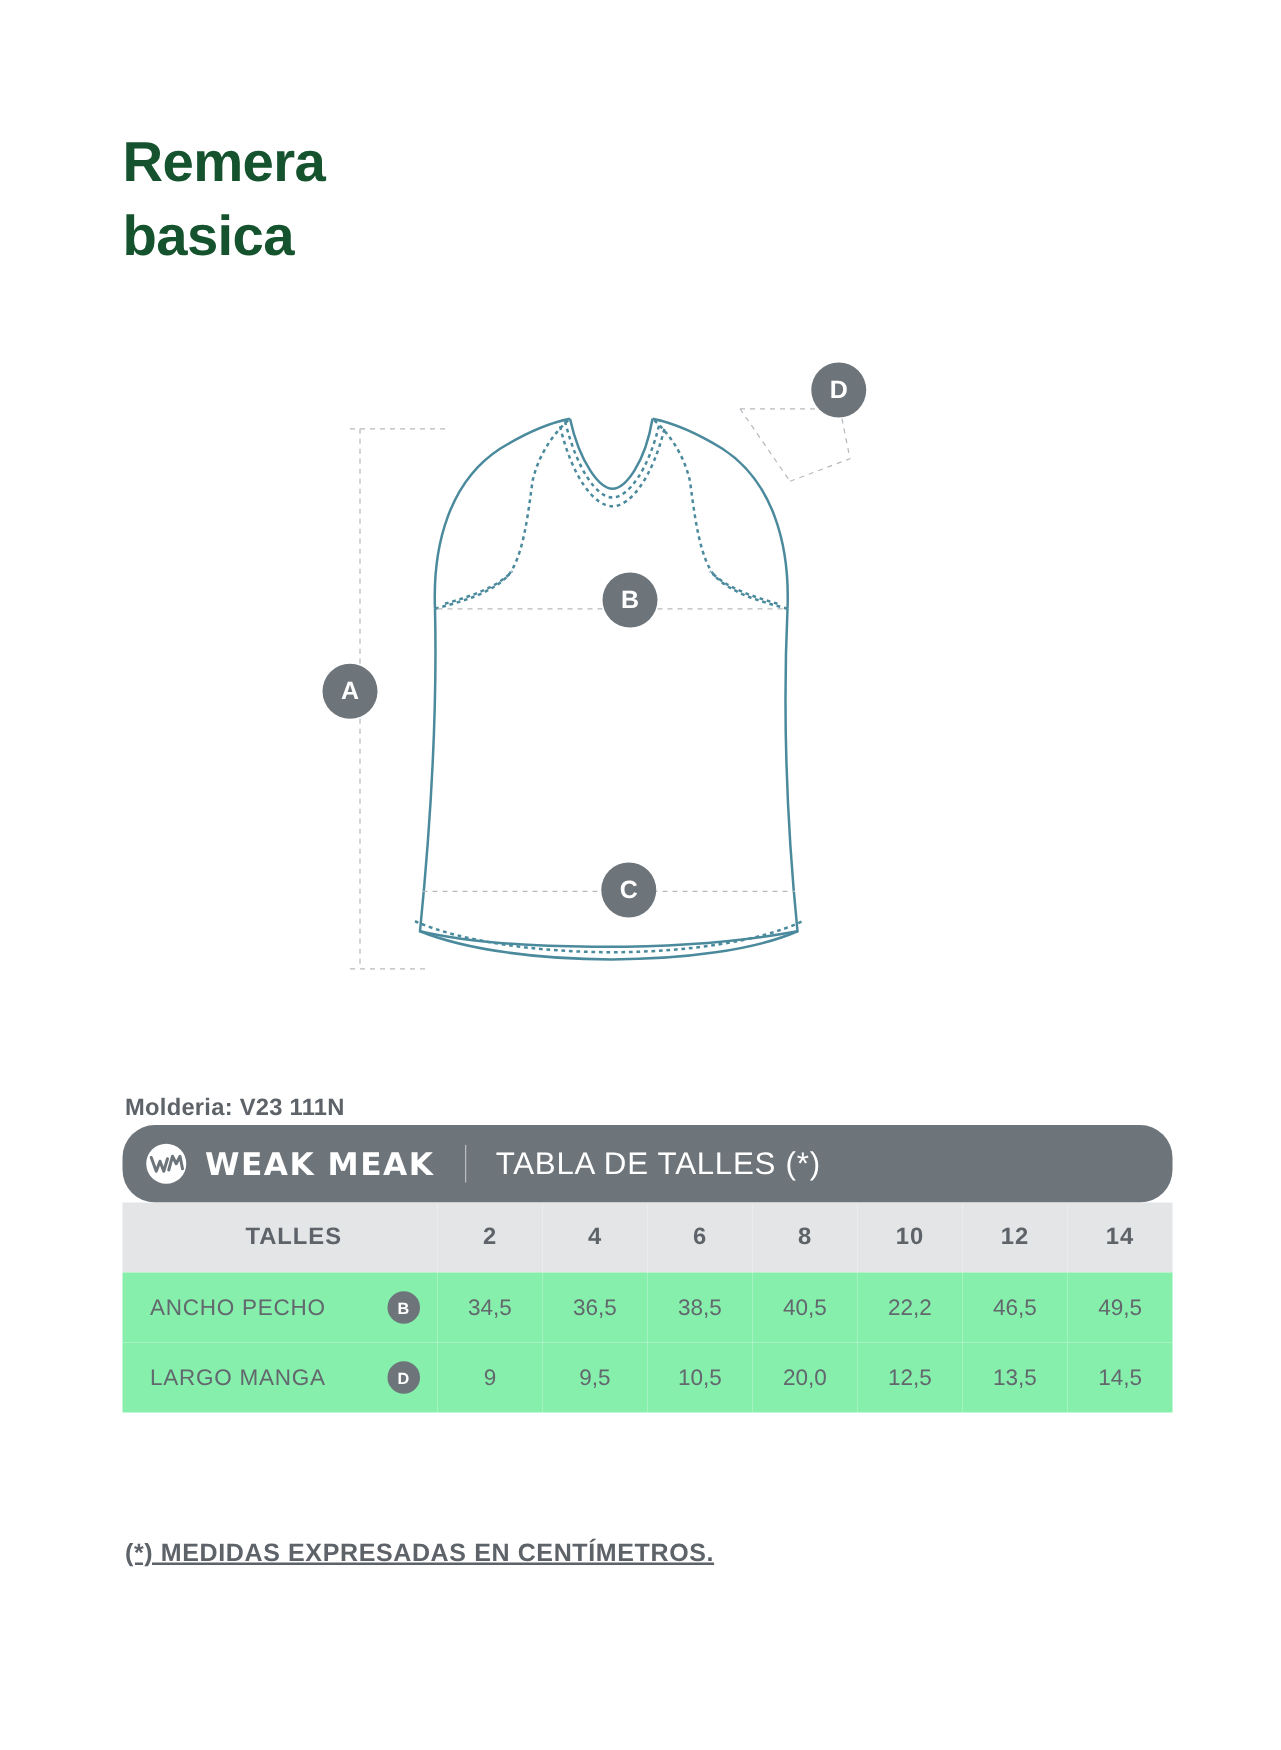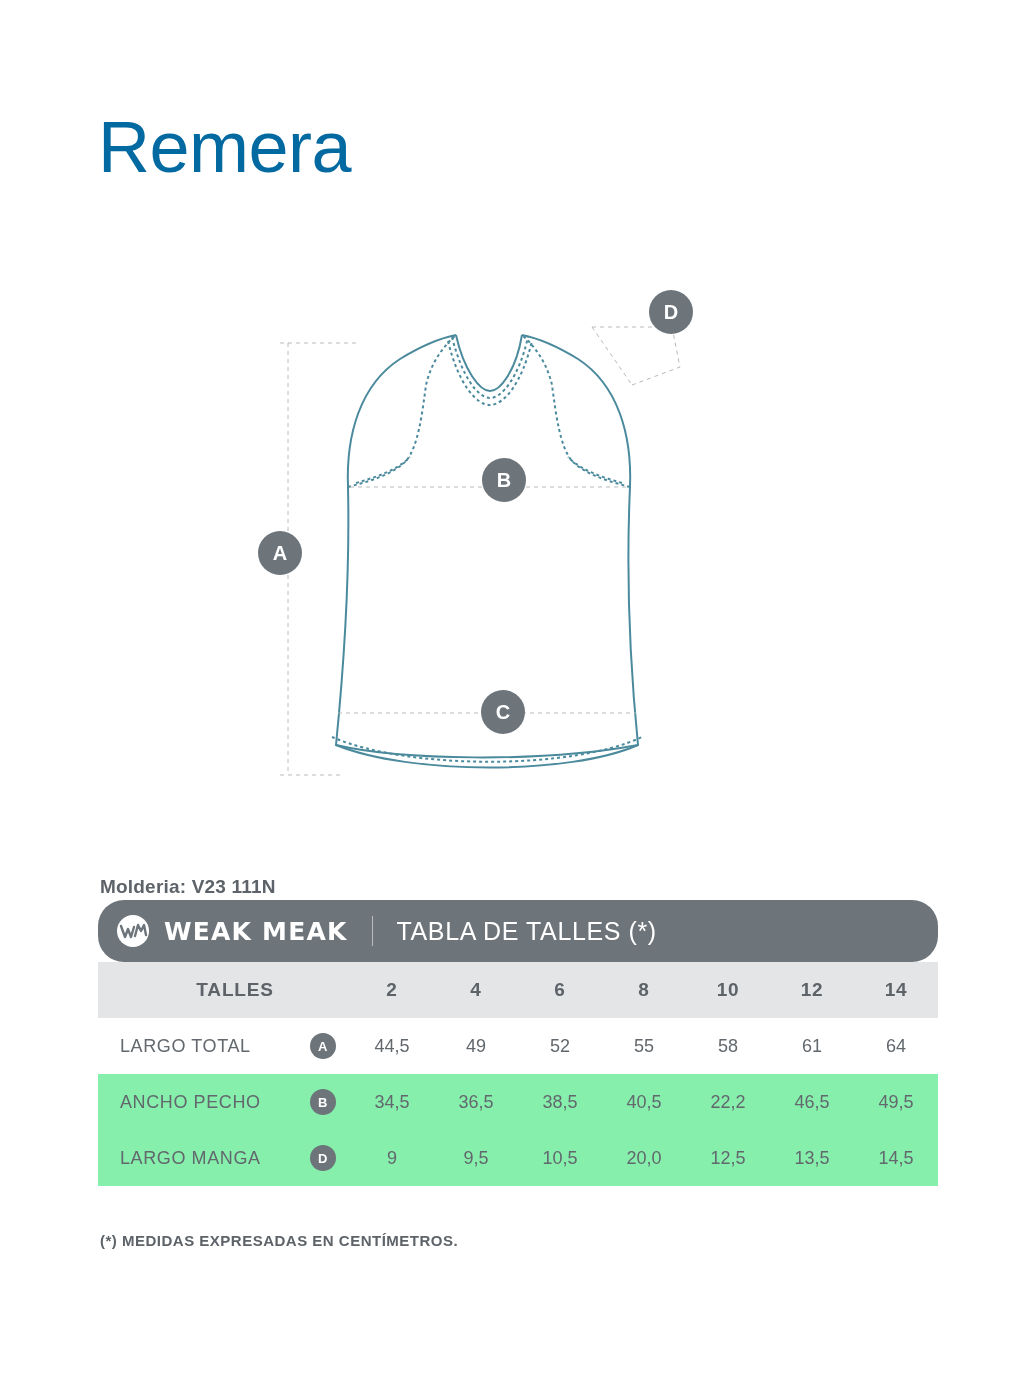--- a/index.html
+++ b/index.html
@@ -25,24 +25,24 @@
   }
 
   
   .title-block {
     position: absolute;
     left: 98px;
     top: 100px;
     width: 600px;
   }
   .title-line {
-    font-size: 72px;
-    font-weight: normal;
+    font-size: 45px;
+    font-weight: bold;
     line-height: 1.32;
-    color: #0369a1;
+    color: #14532d;
     letter-spacing: -0.5px;
   }
 
   
   .illustration {
     position: absolute;
     left: 240px;
     top: 275px;
     width: 520px;
     height: 535px;
@@ -178,33 +178,35 @@
     display: flex;
     align-items: center;
     justify-content: center;
     flex: 0 0 26px;
   }
 
   .footnote {
     position: absolute;
     left: 100px;
     top: 1232px;
-    font-size: 15px;
+    font-size: 20px;
     font-weight: bold;
     color: #5d6368;
     letter-spacing: 0.5px;
+    text-decoration: underline;
   }
 </style>
 </head>
 <body>
 
 <div class="page">
 
   <div class="title-block">
     <div class="title-line">Remera</div>
+    <div class="title-line">basica</div>
   </div>
 
   <div class="illustration">
     <svg width="520" height="535" viewBox="0 0 520 535" xmlns="http://www.w3.org/2000/svg">
       <g fill="none" stroke="#4a8a9c" stroke-width="2">
 
         <path d="M108 212 C110 300 104 390 96 470 C160 485 300 488 398 470 C390 390 386 300 390 212"></path>
 
         <path d="M96 470 C170 500 330 500 398 470"></path>
         <path d="M92 462 C168 495 332 495 402 462" stroke-dasharray="3 3"></path>
@@ -276,35 +278,20 @@
           <td class="label-col">TALLES</td>
           <td>2</td>
           <td>4</td>
           <td>6</td>
           <td>8</td>
           <td>10</td>
           <td>12</td>
           <td>14</td>
         </tr>
 
-        <tr class="datarow">
-          <td class="label-col">
-            <div class="label-inner">
-              <span>LARGO TOTAL</span>
-              <span class="row-badge">A</span>
-            </div>
-          </td>
-          <td>44,5</td>
-          <td>49</td>
-          <td>52</td>
-          <td>55</td>
-          <td>58</td>
-          <td>61</td>
-          <td>64</td>
-        </tr>
 
         <tr class="datarow alt">
           <td class="label-col">
             <div class="label-inner">
               <span>ANCHO PECHO</span>
               <span class="row-badge">B</span>
             </div>
           </td>
           <td>34,5</td>
           <td>36,5</td>

